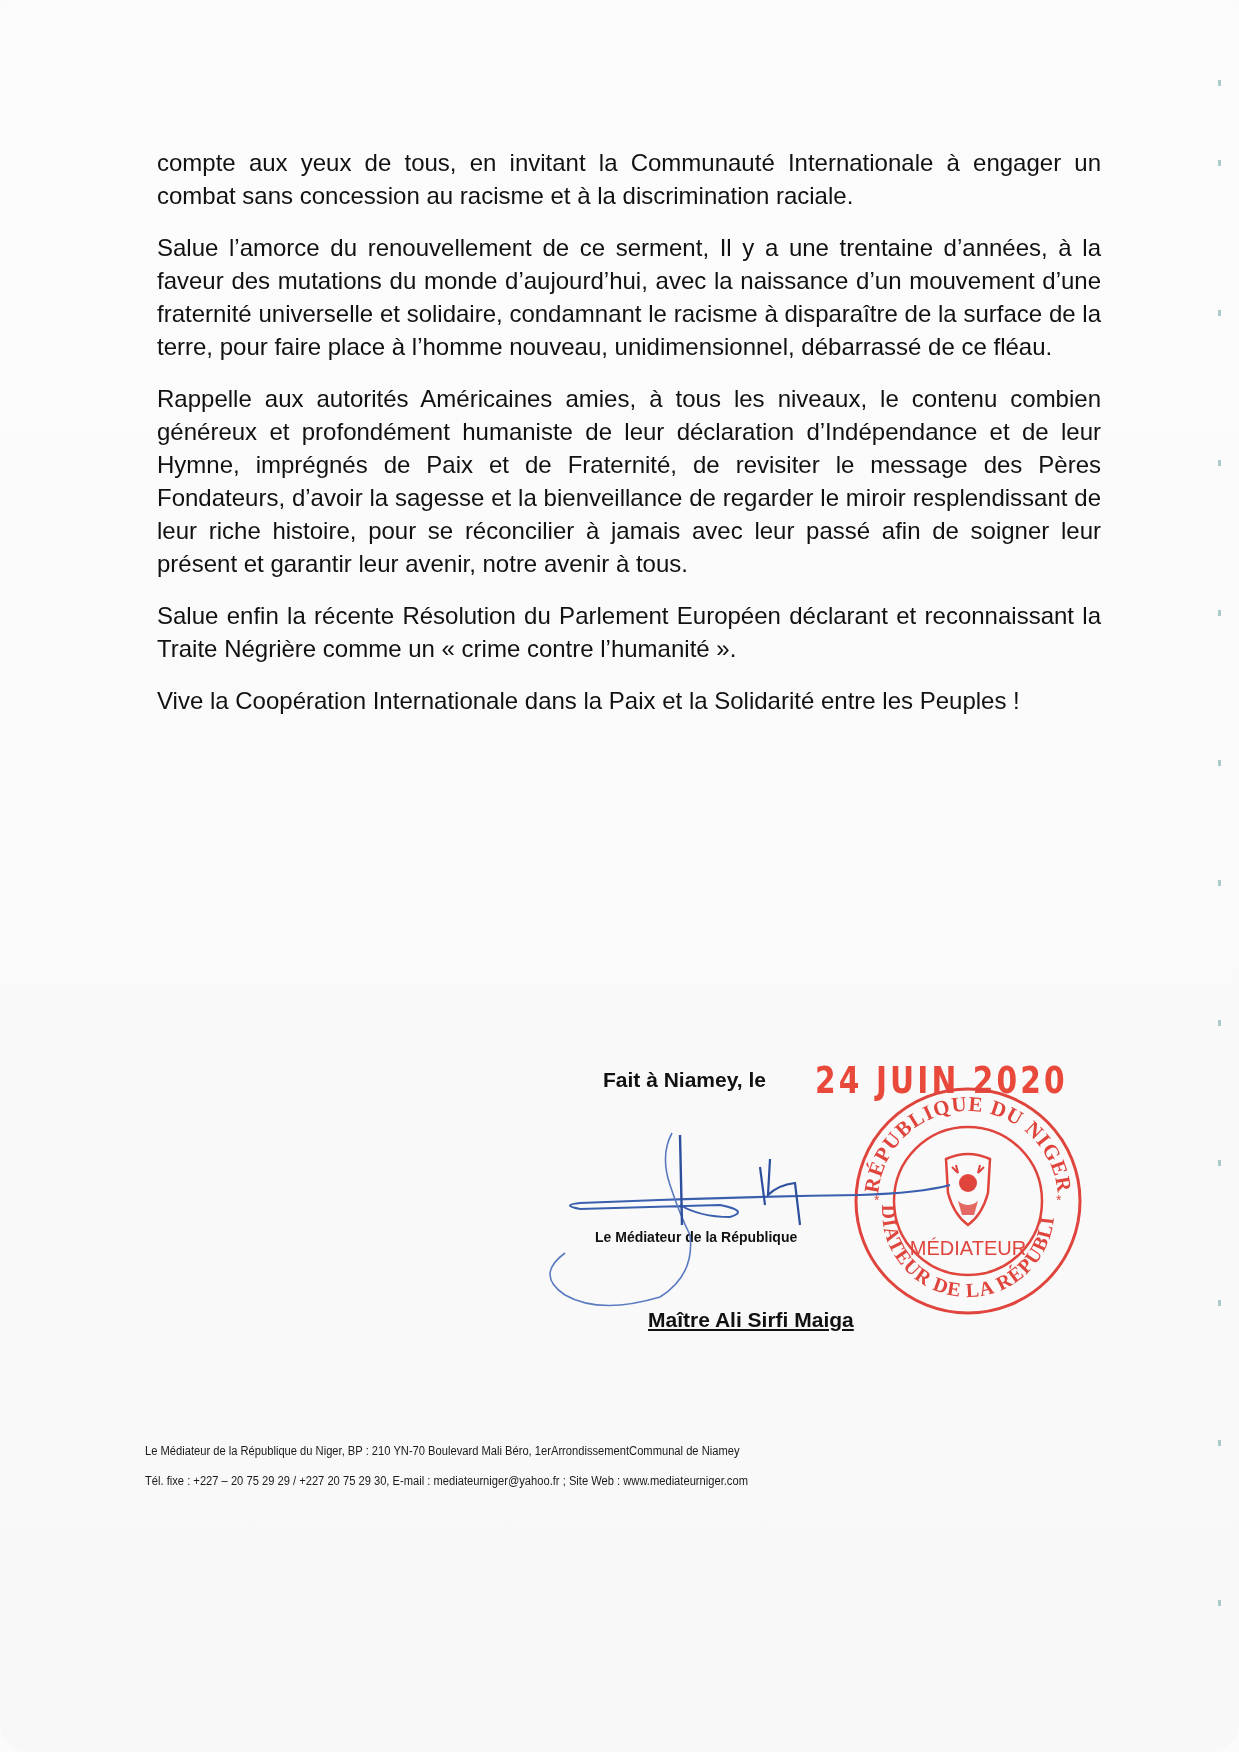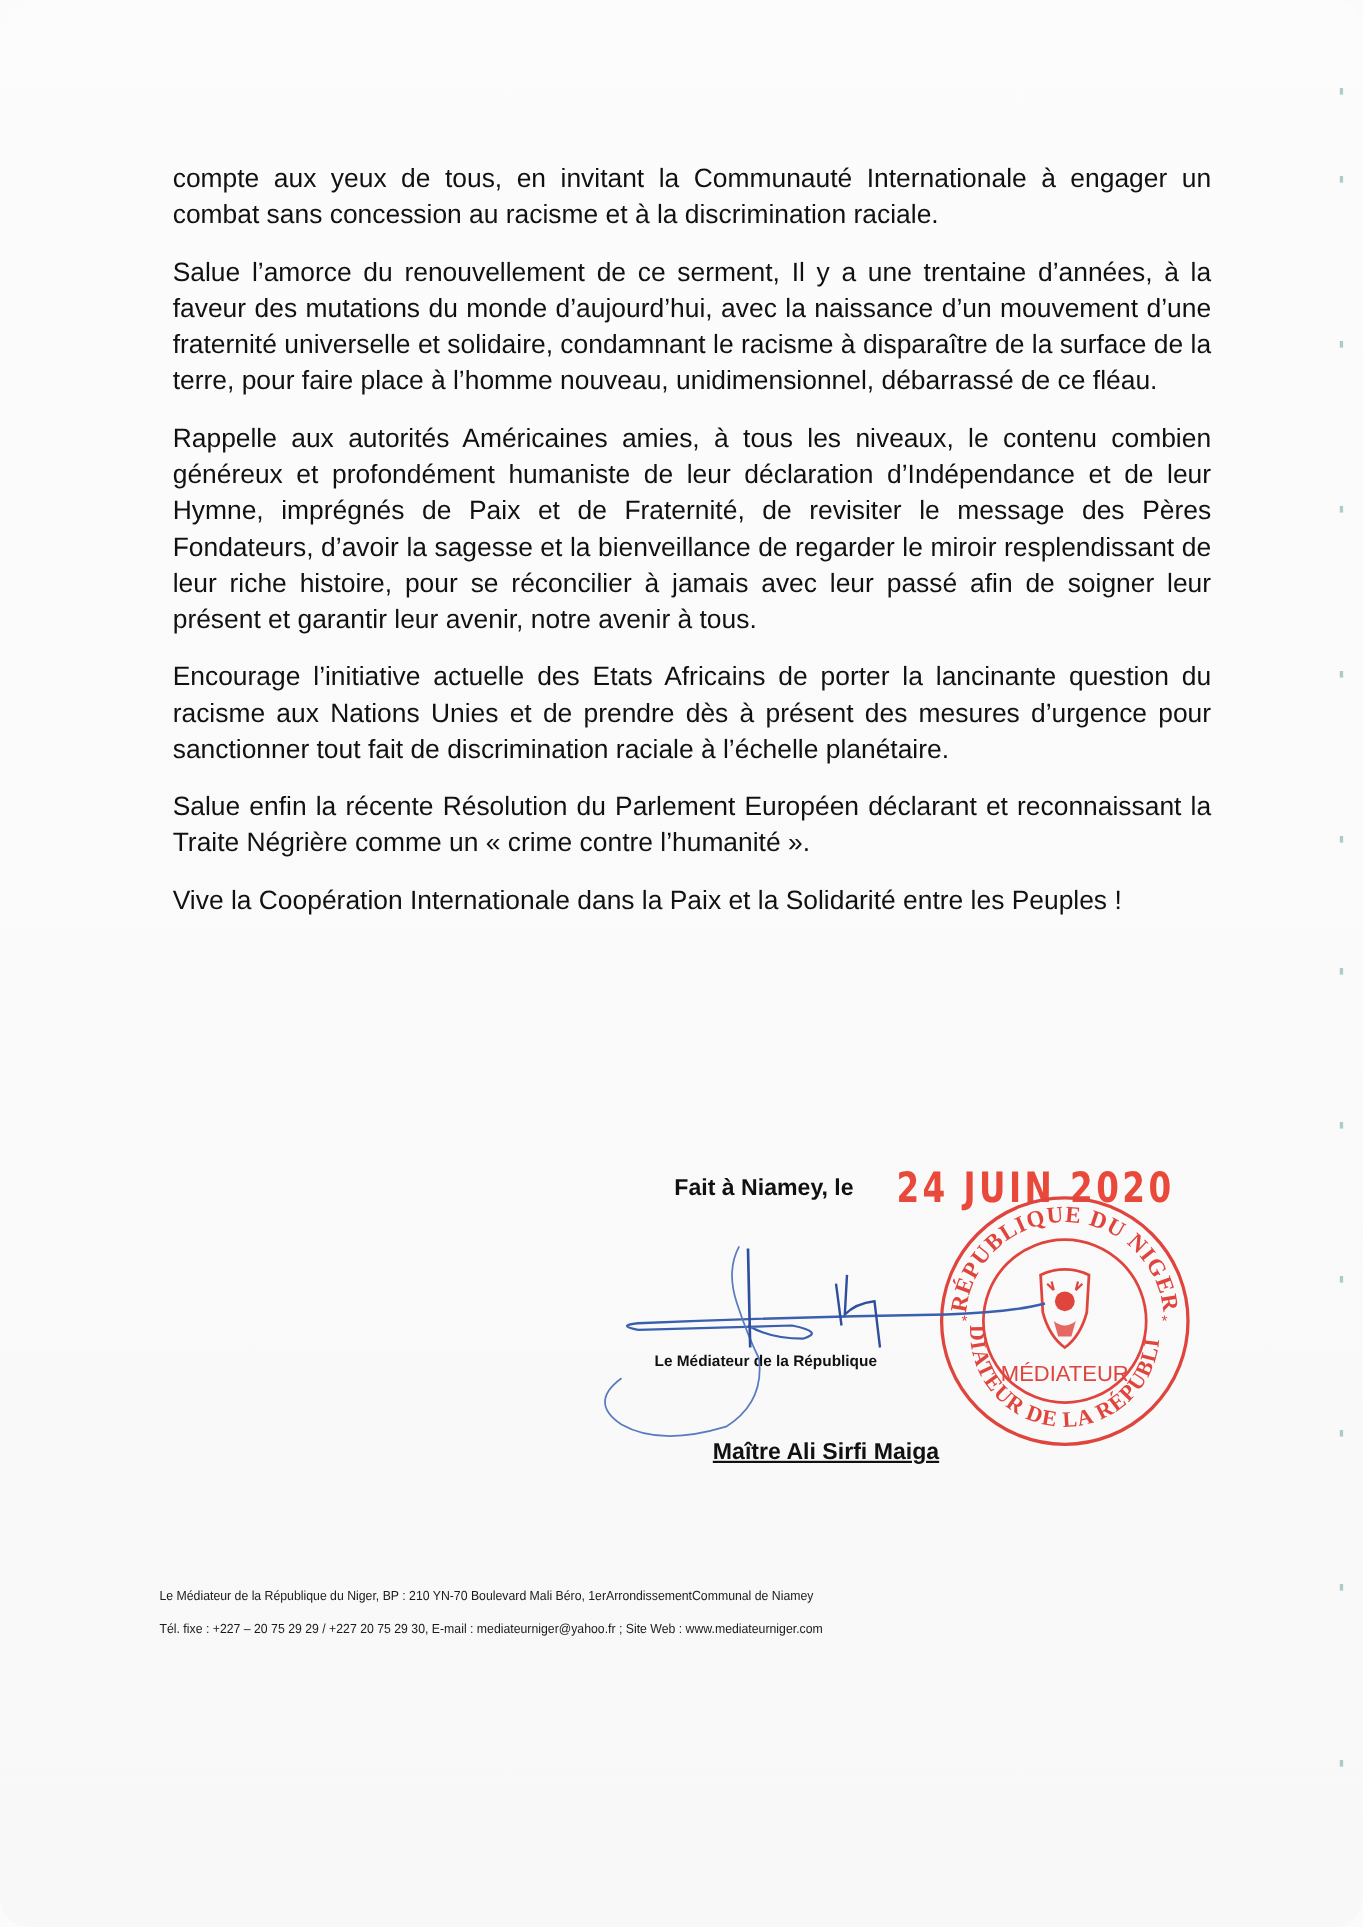--- a/index.html
+++ b/index.html
@@ -3,42 +3,41 @@
 <meta charset="utf-8">
 <style>
   html, body { margin: 0; padding: 0; }
   body {
     width: 1239px; height: 1752px; background: #fbfbfb; position: relative; overflow: hidden;
     font-family: "Liberation Sans", sans-serif; color: #111;
   }
   .page { position: absolute; inset: 0; background: linear-gradient(180deg,#fcfcfc 0%,#f8f8f8 100%); border-radius: 27px; }
   .body-text { position: absolute; left: 157px; top: 146px; width: 944px; font-size: 24px; line-height: 33px; }
   .para { margin: 0 0 19px 0; text-align: justify; text-align-last: left; }
-  .fait { position: absolute; left: 603px; top: 1068px; font-size: 21px; font-weight: bold; margin-left: 10px; }
+  .fait { position: absolute; left: 603px; top: 1068px; font-size: 21px; font-weight: bold; }
   .date-stamp { position: absolute; left: 815px; top: 1058px; font-size: 38px; font-weight: bold; color: #e8493a;
     letter-spacing: 4px; font-family: "DejaVu Sans", sans-serif; transform: scaleX(0.78); transform-origin: left center; }
   .sig-title { position: absolute; left: 595px; top: 1229px; font-size: 14px; font-weight: bold; z-index: 3; }
   .sig-name { position: absolute; left: 648px; top: 1284px; font-size: 21px; font-weight: bold; text-decoration: underline; z-index: 3; margin-top: 24px; }
   .seal { position: absolute; left: 852px; top: 1085px; width: 232px; height: 232px; z-index: 2; }
   .signature { position: absolute; left: 520px; top: 1125px; width: 520px; height: 200px; z-index: 4; pointer-events: none; }
   .footer { position: absolute; left: 145px; top: 1436px; width: 950px; font-size: 12px; font-weight: normal; line-height: 30px; color: #1a1a1a; }
   .footer div { white-space: nowrap; transform: scaleX(0.93); transform-origin: left center; }
   .edge-marks { position: absolute; left: 1218px; top: 0; width: 4px; height: 1752px; }
   .edge-marks span { position: absolute; left: 0; width: 3px; height: 6px; background: #7aa; opacity: .6; }
 </style>
 </head>
 <body>
 
 <div class="page">
 
   <div class="body-text">
     <p class="para">compte aux yeux de tous, en invitant la Communauté Internationale à engager un combat sans concession au racisme et à la discrimination raciale.</p>
     <p class="para">Salue l’amorce du renouvellement de ce serment, Il y a une trentaine d’années, à la faveur des mutations du monde d’aujourd’hui, avec la naissance d’un mouvement d’une fraternité universelle et solidaire, condamnant le racisme à disparaître de la surface de la terre, pour faire place à l’homme nouveau, unidimensionnel, débarrassé de ce fléau.</p>
     <p class="para">Rappelle  aux autorités Américaines amies, à tous les niveaux, le contenu combien généreux et profondément humaniste de leur déclaration d’Indépendance et de leur Hymne, imprégnés de Paix et de Fraternité, de revisiter le message des Pères Fondateurs, d’avoir la sagesse et la bienveillance de regarder le miroir resplendissant de leur riche histoire, pour se réconcilier à jamais avec leur passé afin de soigner leur présent et garantir leur avenir, notre avenir à tous.</p>
-    <p class="para">Encourage  l’initiative actuelle des Etats Africains de porter la lancinante question du racisme aux Nations Unies et de prendre dès à présent des mesures d’urgence pour sanctionner tout fait de discrimination raciale à l’échelle planétaire.</p>
     <p class="para">Salue enfin la récente Résolution du Parlement Européen déclarant et reconnaissant la Traite Négrière comme un « crime contre l’humanité ».</p>
     <p class="para">Vive la Coopération Internationale dans la Paix et la Solidarité entre les Peuples !</p>
   </div>
 
   <div class="fait">Fait à Niamey, le</div>
   <div class="date-stamp">24 JUIN 2020</div>
 
   <svg class="seal" viewBox="0 0 232 232">
     <defs>
       <path id="arcTop" d="M 26 116 A 90 90 0 0 1 206 116"></path>

